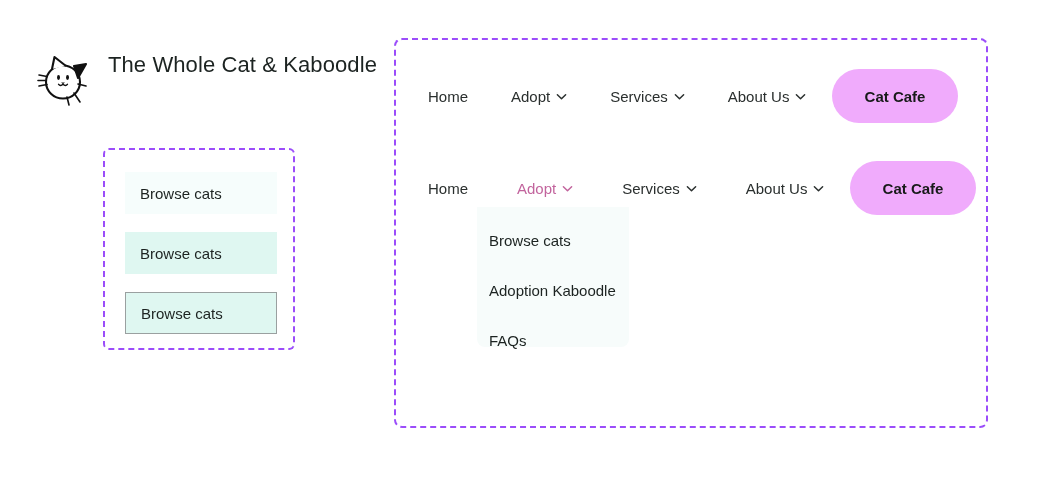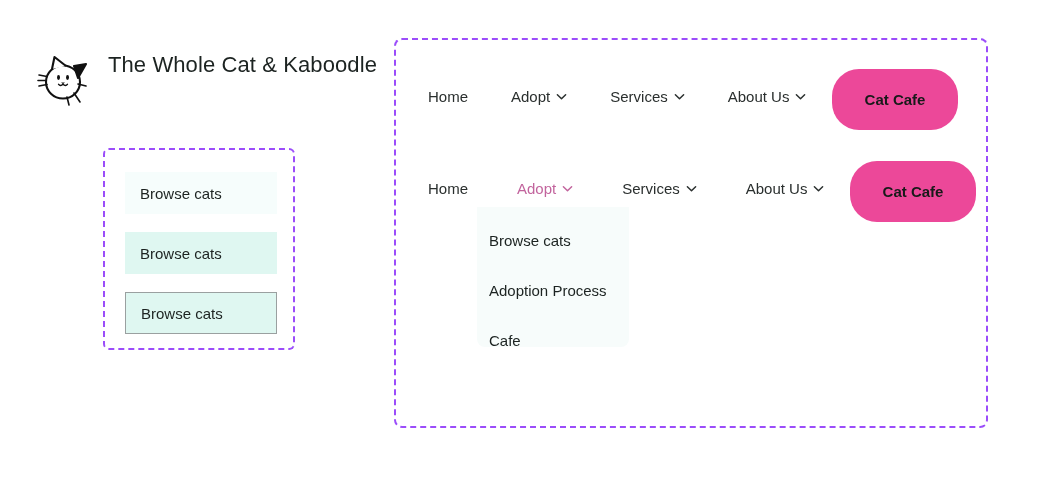--- a/index.html
+++ b/index.html
@@ -119,23 +119,23 @@
     display: inline-block;
     width: 11px;
     height: 11px;
     flex: 0 0 auto;
   }
   .chevron svg { display: block; }
 
   .cta-pill {
     position: absolute;
     width: 126px;
-    height: 61px;
+    height: 54px;
     border-radius: 27px;
-    background: #ec4899;
+    background: #f0abfc;
     color: #171a19;
     font-size: 15px;
     font-weight: bold;
     display: flex;
     align-items: center;
     justify-content: center;
     border: 0;
     cursor: pointer;
     white-space: nowrap;
     font-family: "Liberation Sans", sans-serif;
@@ -267,17 +267,17 @@
             <path d="M1.5 4 L6 8.5 L10.5 4" stroke="#2a2f2e" stroke-width="1.6" stroke-linecap="round" stroke-linejoin="round"></path>
           </svg>
         </span>
       </button>
     </div>
     <button class="cta-pill">Cat Cafe</button>
   </div>
 
   <div id="adopt-dropdown">
     <div class="dropdown-item">Browse cats</div>
-    <div class="dropdown-item">Adoption Process</div>
-    <div class="dropdown-item">Cafe</div>
+    <div class="dropdown-item">Adoption Kaboodle</div>
+    <div class="dropdown-item">FAQs</div>
   </div>
 
 </div>
 
 </body></html>

